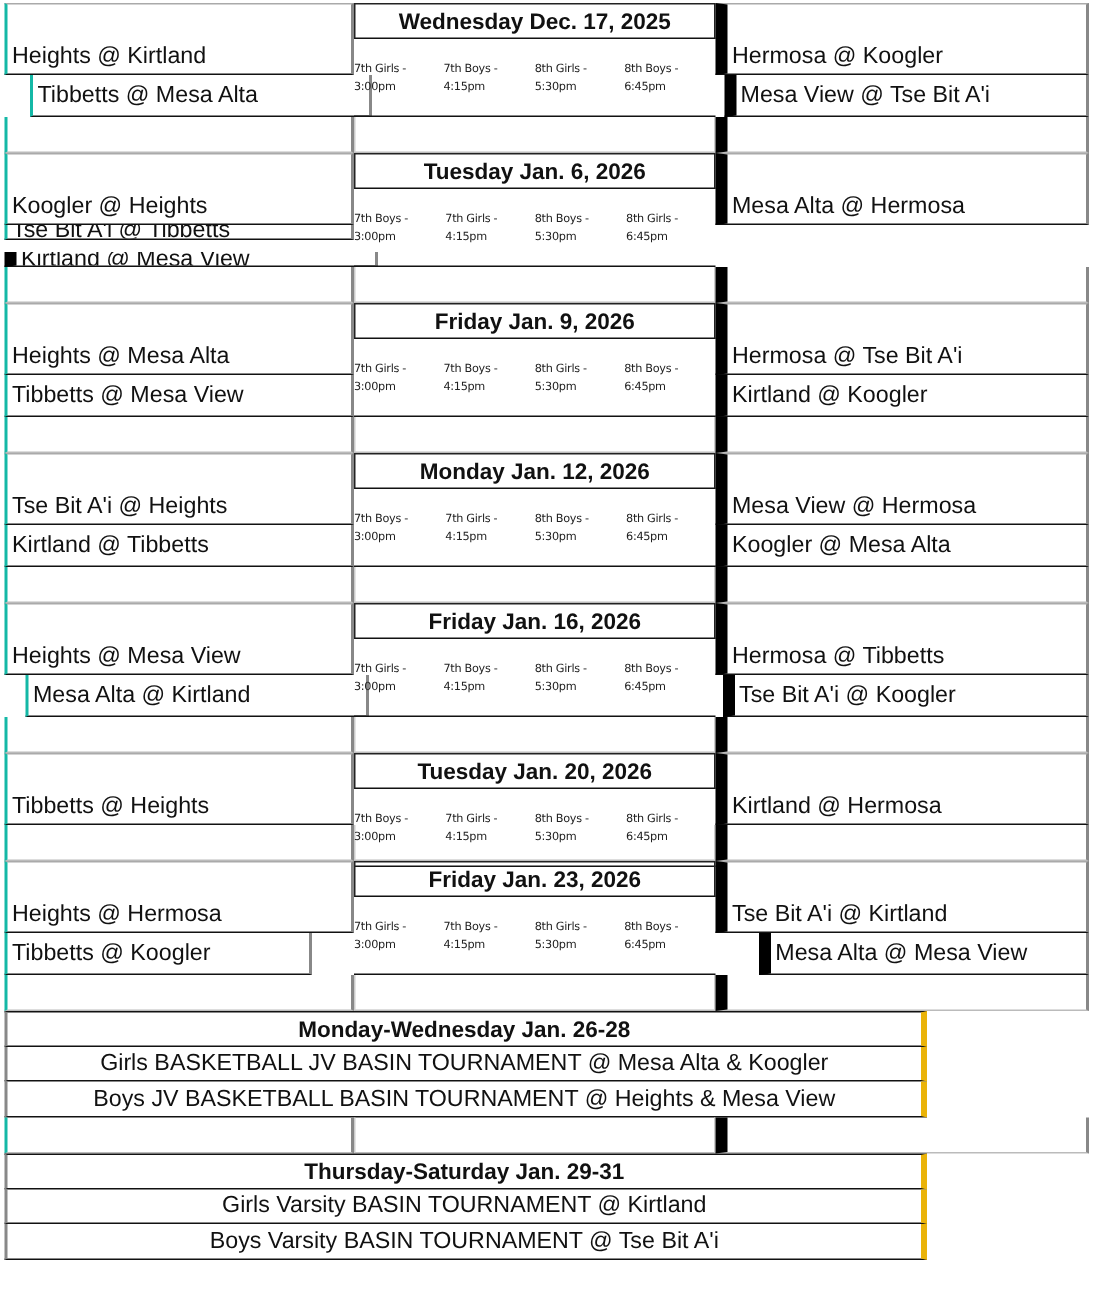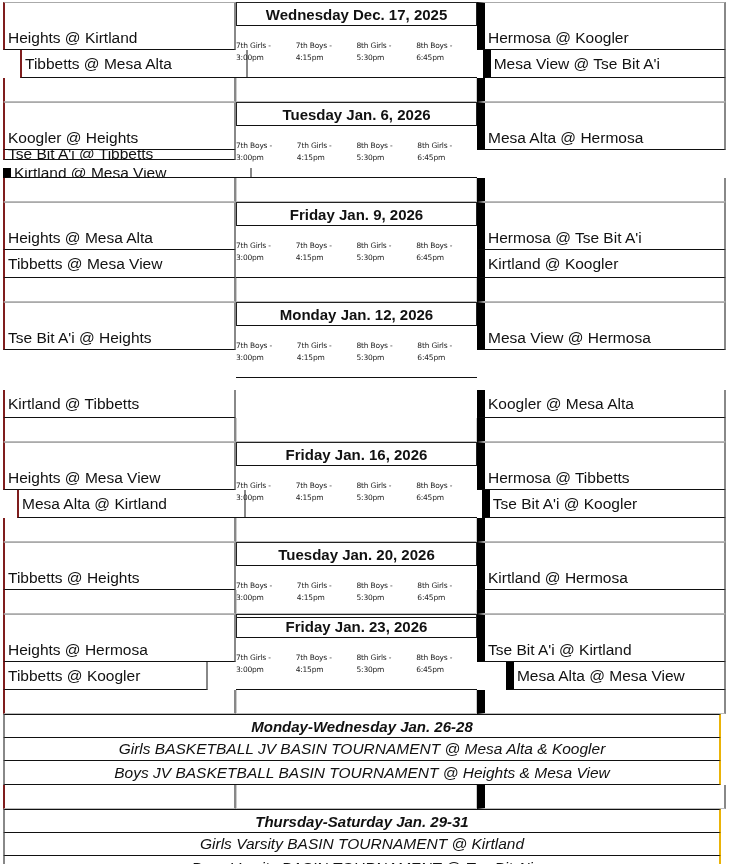--- a/index.html
+++ b/index.html
@@ -1,31 +1,31 @@
 <!DOCTYPE html>
 <html><head>
   <meta charset="utf-8">
   <style>
     html, body { margin: 0; padding: 0; background: #ffffff; }
     body { width: 729px; height: 864px; overflow: hidden; position: relative; font-family: "Liberation Sans", sans-serif; color: #111; }
     #sheet { position: absolute; left: 3px; top: 2px; width: 723px; }
     .block { position: relative; width: 723px; }
     .row { display: flex; height: 24px; box-sizing: border-box; }
     .cell { box-sizing: border-box; height: 100%; display: flex; align-items: center; overflow: hidden; white-space: nowrap; }
-    .c1 { width: 233px; border-left: 2px solid #7f1d1d; border-right: 2px solid #888; }
+    .c1 { width: 233px; border-left: 2px solid #14b8a6; border-right: 2px solid #888; }
     .c2 { width: 241px; }
     .c3 { width: 249px; border-left: 8px solid #000000; border-right: 2px solid #888; }
     .hdr .c1, .hdr .c3 { border-top: 1px solid #aaa; }
     .hdr .c2 { border: 1.5px solid #222; border-bottom: 1.5px solid #111; justify-content: center; font-weight: bold; font-size: 15px; }
     .game { font-size: 15.5px; padding-left: 3px; border-bottom: 1.5px solid #111; }
     .times { position: absolute; left: 233px; width: 241px; box-sizing: border-box; border-bottom: 1.5px solid #111; display: flex; flex-direction: row; align-items: center; justify-content: center; font-size: 7.5px; line-height: 11.5px; color: #222; font-family: "DejaVu Sans", sans-serif; letter-spacing: -0.2px; }
     .spacer .c2 { border-left: 1px solid #ccc; border-right: 1px solid #ccc; }
     .spacer .c1, .spacer .c3 { border-bottom: 1px solid #bbb; }
     .spacer .c2 { border-bottom: 1px solid #bbb; }
-    .full { width: 718px; border-left: 2px solid #888; border-right: 2px solid #eab308; border-bottom: 1.5px solid #111; justify-content: center; font-size: 15.5px; font-style: italic; }
+    .full { width: 615px; border-left: 2px solid #888; border-right: 4px solid #eab308; border-bottom: 1.5px solid #111; justify-content: center; font-size: 15.5px; }
     .fulltitle { font-weight: bold; font-size: 15px; border-top: 1.5px solid #111; }
   </style>
 </head>
 <body>
 
 <div id="sheet">
   <div class="block">
     <div class="row hdr">
       <div class="cell c1"></div>
       <div class="cell c2">Wednesday Dec. 17, 2025</div>
@@ -122,21 +122,21 @@
       <div>7th Boys - 3:00pm</div>
       <div>7th Girls - 4:15pm</div>
       <div>8th Boys - 5:30pm</div>
       <div>8th Girls - 6:45pm</div>
     </div>
     <div class="row">
       <div class="cell c1 game">Tse Bit A'i @ Heights</div>
       <div class="cell c2"></div>
       <div class="cell c3 game">Mesa View @ Hermosa</div>
     </div>
-    <div class="row" style="height:28px;margin-top:40px;">
+    <div class="row" style="height:28px;">
       <div class="cell c1 game">Kirtland @ Tibbetts</div>
       <div class="cell c2"></div>
       <div class="cell c3 game">Koogler @ Mesa Alta</div>
     </div>
     <div class="row spacer">
       <div class="cell c1"></div>
       <div class="cell c2"></div>
       <div class="cell c3"></div>
     </div>
   </div>

